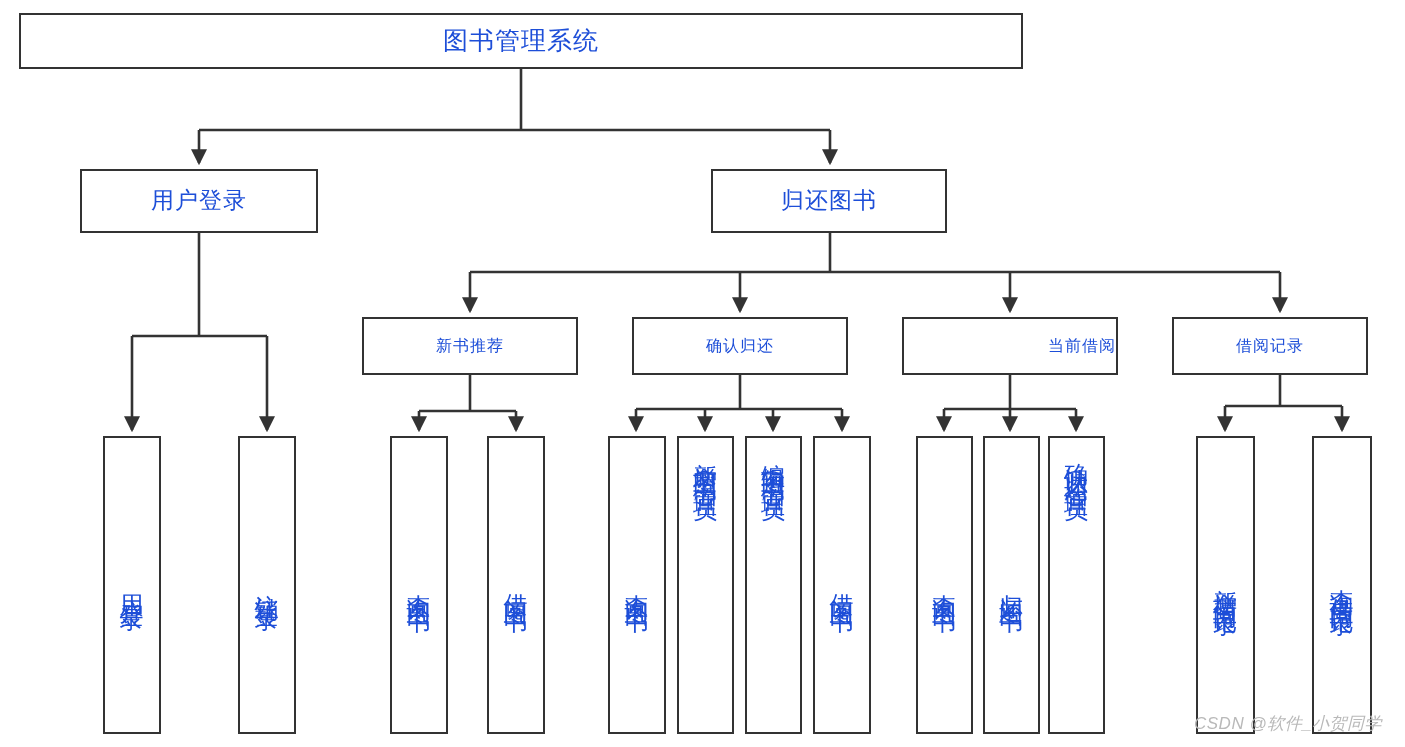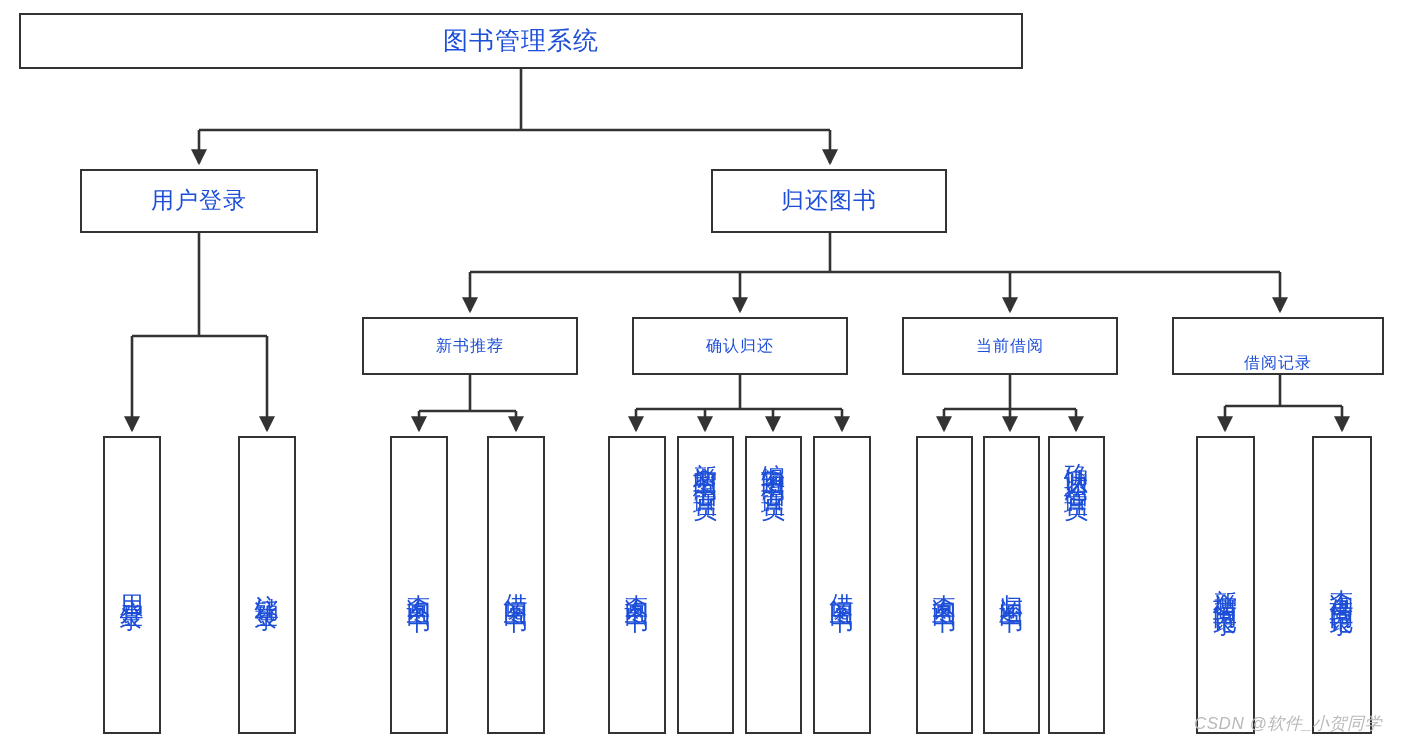--- a/index.html
+++ b/index.html
@@ -85,24 +85,24 @@
   <div class="node l2" style="left:711px;top:169px;width:236px;height:64px;">
     <span class="lbl">归还图书</span>
   </div>
 
   <div class="node l3" style="left:362px;top:317px;width:216px;height:58px;">
     <span class="lbl">新书推荐</span>
   </div>
   <div class="node l3" style="left:632px;top:317px;width:216px;height:58px;">
     <span class="lbl">确认归还</span>
   </div>
-  <div class="node l3" style="left:902px;top:317px;width:216px;height:58px;">
+  <div class="node l3" style="left:902px;top:317px;width:216px;height:58px;justify-content:flex-end;">
     <span class="lbl">当前借阅</span>
   </div>
-  <div class="node l3" style="left:1172px;top:317px;width:212px;height:58px;align-items:flex-end;">
+  <div class="node l3" style="left:1172px;top:317px;width:196px;height:58px;">
     <span class="lbl">借阅记录</span>
   </div>
 
   <div class="node leaf mid" style="left:103px;top:436px;width:58px;height:298px;">
     <span class="lbl">用户登录</span>
   </div>
   <div class="node leaf mid" style="left:238px;top:436px;width:58px;height:298px;">
     <span class="lbl">注销登录</span>
   </div>
 

